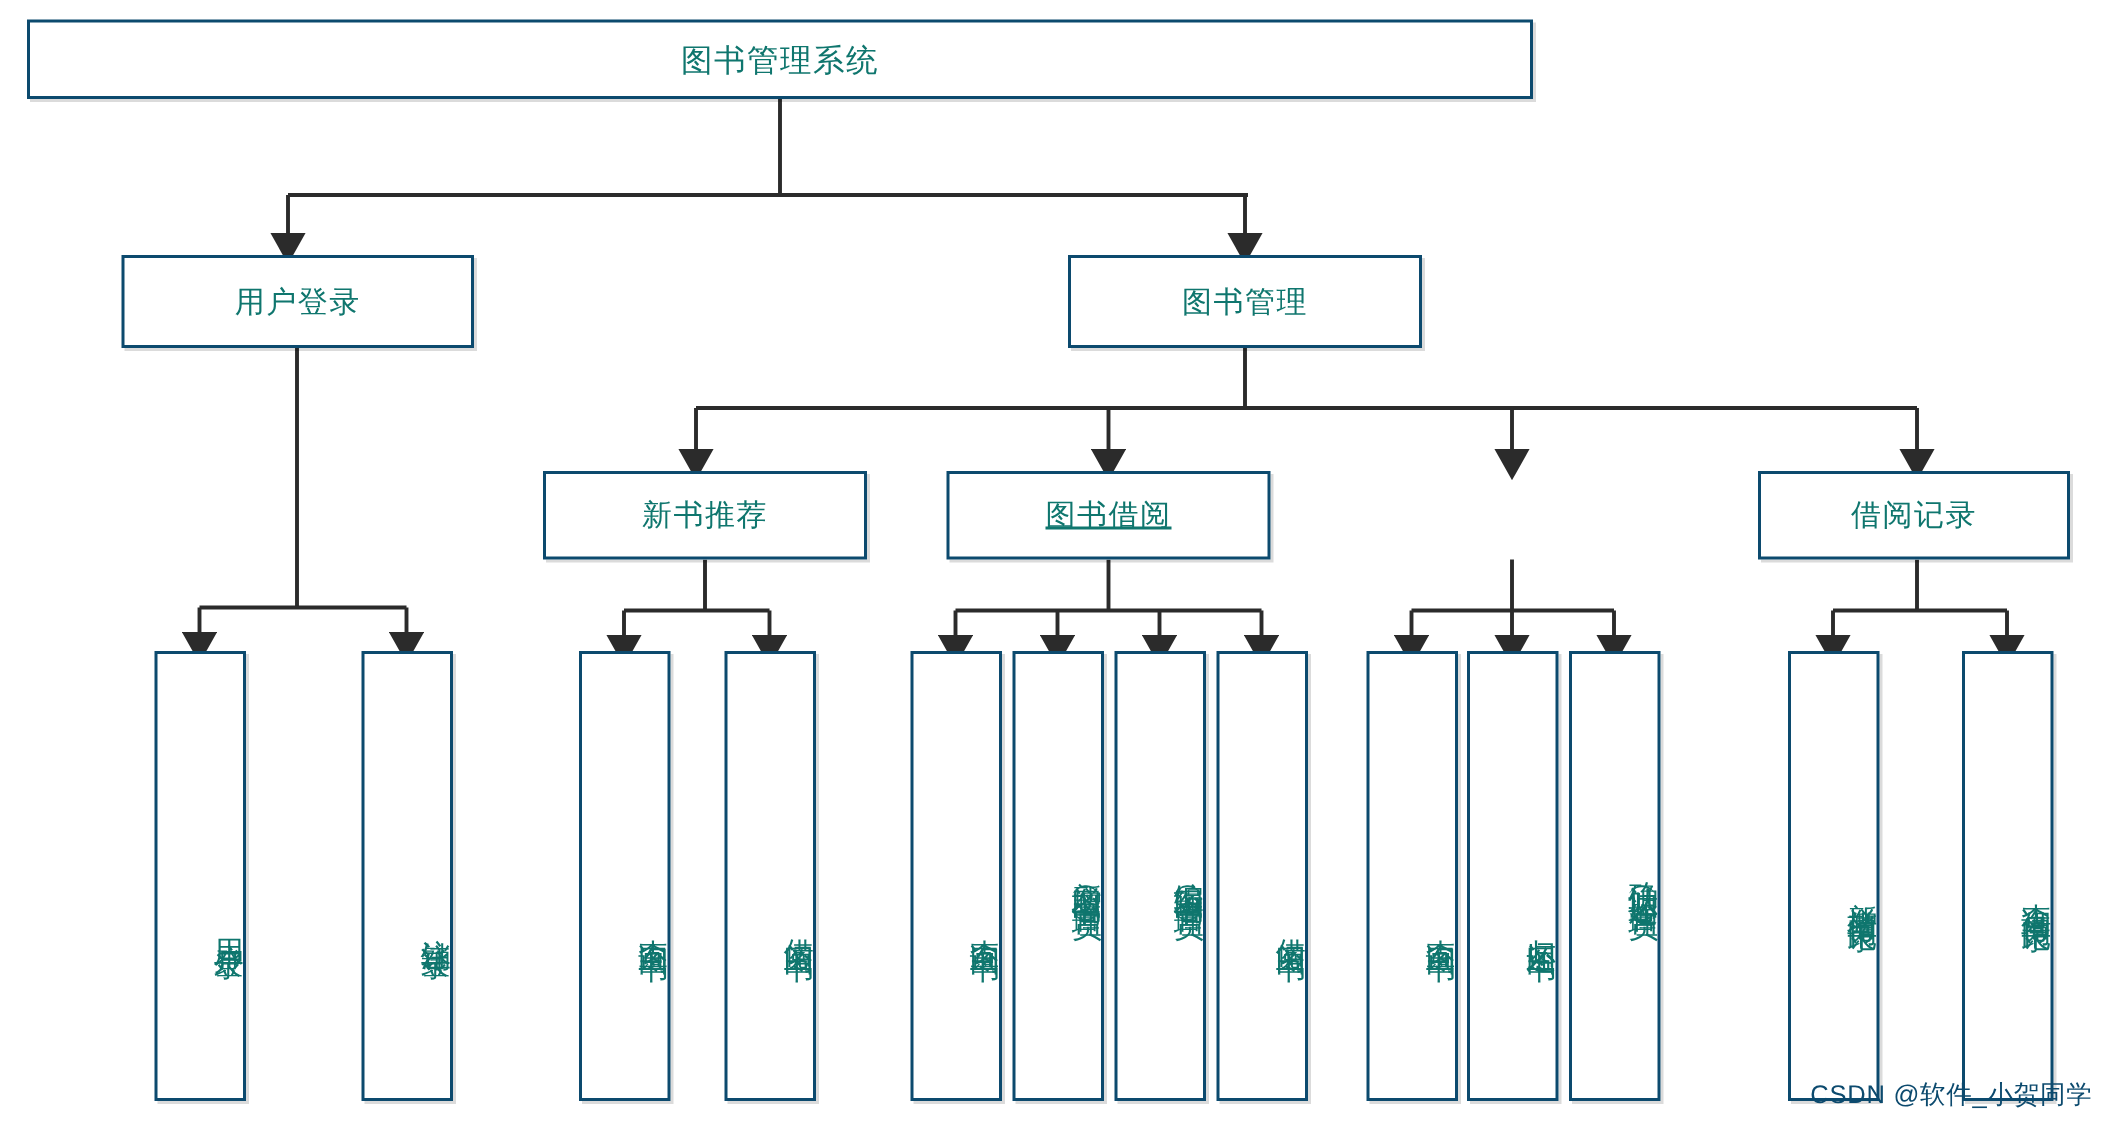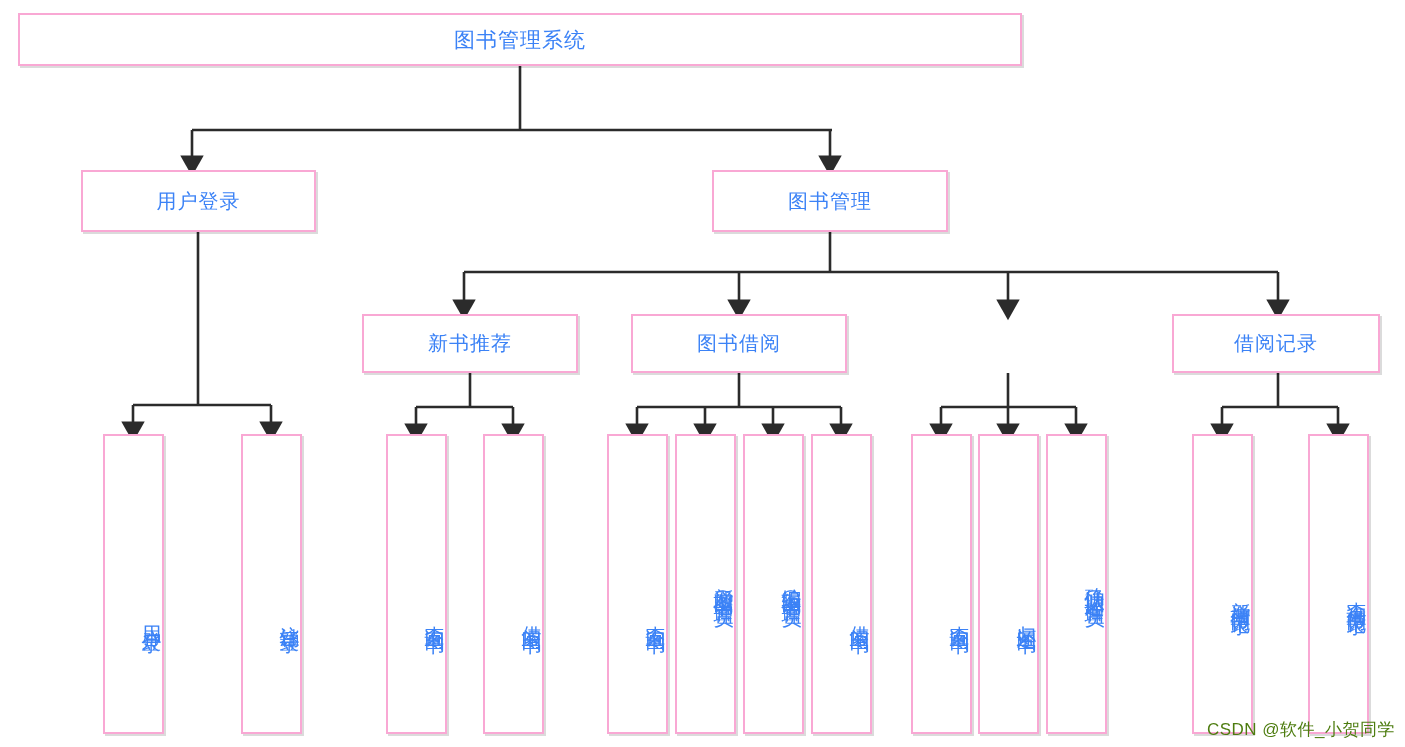--- a/index.html
+++ b/index.html
@@ -22,26 +22,26 @@
   svg.connectors {
     position: absolute;
     left: 0;
     top: 0;
     width: 1405px;
     height: 747px;
     pointer-events: none;
   }
   .node {
     position: absolute;
-    border: 2px solid #f9a8d4;
+    border: 2px solid #0c4a6e;
     background: #ffffff;
     display: flex;
     align-items: center;
     justify-content: center;
-    color: #3b82f6;
+    color: #0f766e;
     text-align: center;
     box-shadow: 2px 2px 0 rgba(0,0,0,0.14);
   }
   .node.root {
     font-size: 21px;
     letter-spacing: 1px;
   }
   .node.level2 {
     font-size: 20px;
     letter-spacing: 1px;
@@ -61,21 +61,21 @@
     line-height: 1.05;
   }
   .node.leaf.tall-text {
     align-items: flex-start;
   }
   .watermark {
     position: absolute;
     right: 10px;
     bottom: 6px;
     font-size: 17px;
-    color: #4d7c0f;
+    color: #0c4a6e;
     letter-spacing: 0.5px;
     white-space: nowrap;
     user-select: none;
   }
 </style>
 </head>
 <body>
 
 <div id="canvas">
 
@@ -130,21 +130,21 @@
   </svg>
 
   <div class="node root" style="left:18px; top:13px; width:1004px; height:53px;">图书管理系统</div>
 
   <div class="node level2" style="left:81px; top:170px; width:235px; height:62px;">用户登录</div>
 
   <div class="node level3" style="left:362px; top:314px; width:216px; height:59px;">新书推荐</div>
 
   <div class="node level2" style="left:712px; top:170px; width:236px; height:62px;">图书管理</div>
 
-  <div class="node level3" style="left:631px; top:314px; width:216px; height:59px;">图书借阅</div>
+  <div class="node level3" style="left:631px; top:314px; width:216px; height:59px;text-decoration:underline;">图书借阅</div>
 
 
   <div class="node level3" style="left:1172px; top:314px; width:208px; height:59px;">借阅记录</div>
 
   <div class="node leaf" style="left:103px; top:434px; width:61px; height:300px; padding-top:70px;">用户登录</div>
 
   <div class="node leaf" style="left:241px; top:434px; width:61px; height:300px; padding-top:70px;">注销登录</div>
 
   <div class="node leaf" style="left:386px; top:434px; width:61px; height:300px; padding-top:70px;">查询图书</div>
 

